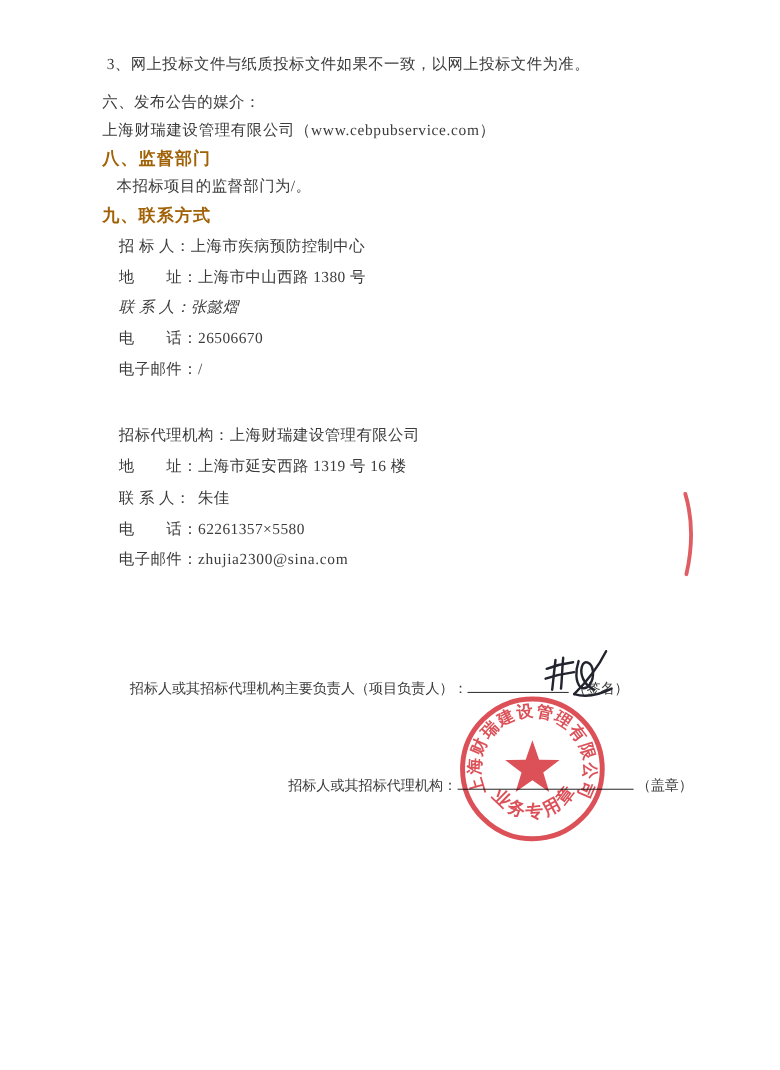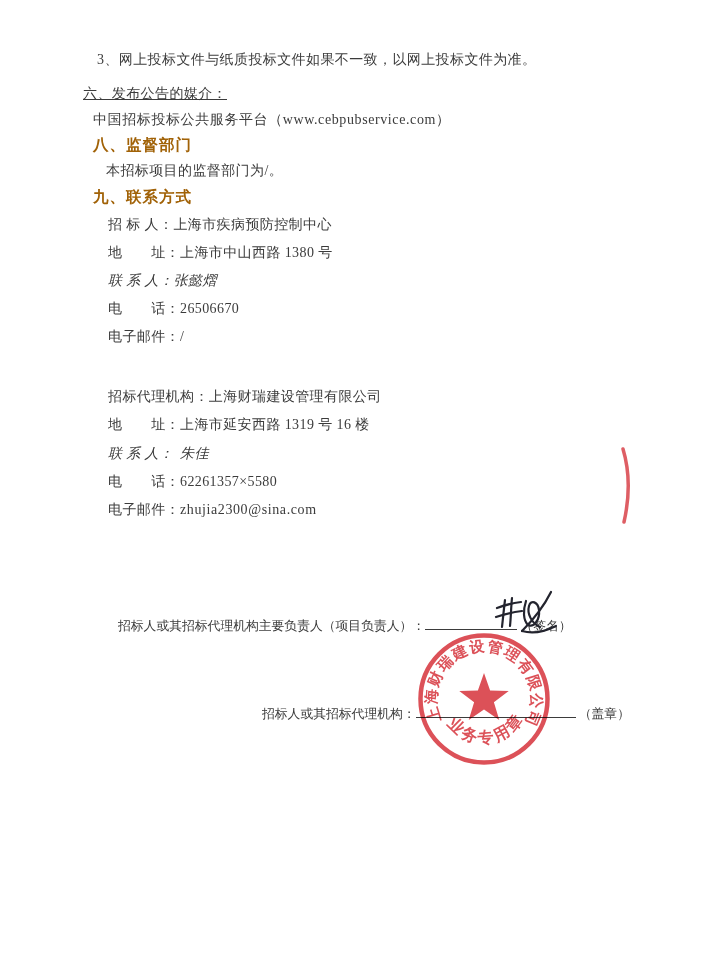--- a/index.html
+++ b/index.html
@@ -42,39 +42,39 @@
   .sig-svg  { position:absolute; left:490px; top:586px; z-index:4; }
   .pen-svg  { position:absolute; left:612px; top:443px; z-index:2; opacity:0.85; }
 </style>
 </head>
 <body>
 
 <div class="page">
 
   <div class="line" style="left:97px; top:51px;">3、网上投标文件与纸质投标文件如果不一致，以网上投标文件为准。</div>
 
-  <div class="line" style="left:83px; top:85px;text-decoration:underline;">六、发布公告的媒介：</div>
+  <div class="line" style="left:93px; top:85px;">六、发布公告的媒介：</div>
 
-  <div class="line mono-ish" style="left:93px; top:111px;">中国招标投标公共服务平台（www.cebpubservice.com）</div>
+  <div class="line mono-ish" style="left:93px; top:111px;">上海财瑞建设管理有限公司（www.cebpubservice.com）</div>
 
   <div class="line heading" style="left:93px; top:136px;">八、监督部门</div>
 
   <div class="line" style="left:106px; top:162px;">本招标项目的监督部门为/。</div>
 
   <div class="line heading" style="left:93px; top:188px;">九、联系方式</div>
 
   <div class="line b1" style="left:108px; top:216px;"><span class="lbl">招 标 人：</span><span>上海市疾病预防控制中心</span></div>
   <div class="line b1" style="left:108px; top:244px;"><span class="lbl">地　　址：</span><span>上海市中山西路 1380 号</span></div>
   <div class="line b1" style="left:108px; top:272px;font-style:italic;"><span class="lbl">联 系 人：</span><span>张懿熠</span></div>
   <div class="line b1" style="left:108px; top:300px;"><span class="lbl">电　　话：</span><span>26506670</span></div>
   <div class="line b1" style="left:108px; top:328px;"><span class="lbl">电子邮件：</span><span>/</span></div>
 
   <div class="line b2" style="left:108px; top:388px;"><span>招标代理机构：</span><span>上海财瑞建设管理有限公司</span></div>
   <div class="line b2" style="left:108px; top:416px;"><span class="lbl">地　　址：</span><span>上海市延安西路 1319 号 16 楼</span></div>
-  <div class="line b2" style="left:108px; top:445px;font-style:italic;"><span class="lbl">联 系 人：</span><span>朱佳</span></div>
+  <div class="line b2" style="left:108px; top:445px;"><span class="lbl">联 系 人：</span><span>朱佳</span></div>
   <div class="line b2" style="left:108px; top:473px;"><span class="lbl">电　　话：</span><span>62261357×5580</span></div>
   <div class="line b2" style="left:108px; top:501px;"><span class="lbl">电子邮件：</span><span class="mono-ish">zhujia2300@sina.com</span></div>
 
   <div class="signrow" style="left:118px; top:617px; z-index:1;"><span>招标人或其招标代理机构主要负责人（项目负责人）：</span><span class="uline sig"></span> <span>（签名）</span></div>
 
   <div class="signrow" style="left:262px; top:676px; z-index:1;margin-top:29px;"><span>招标人或其招标代理机构：</span><span class="uline stamp"></span> <span>（盖章）</span></div>
 
   <svg class="sig-svg" width="78" height="58" viewBox="0 0 78 58">
     <g fill="none" stroke="#23242e" stroke-width="2.2" stroke-linecap="round" stroke-linejoin="round">
       <path d="M15 14 C14 22 13 32 12 41"></path>

